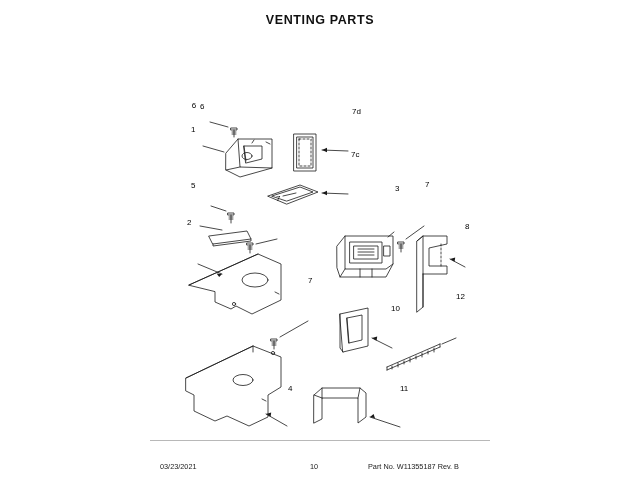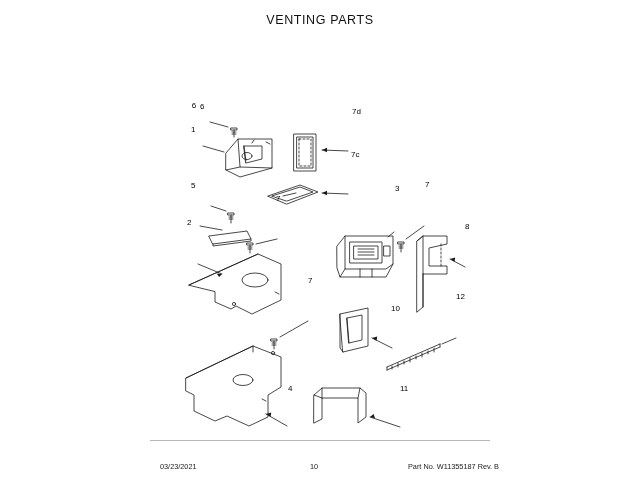--- a/index.html
+++ b/index.html
@@ -20,21 +20,21 @@
     height: 480px;
     background: #ffffff;
   }
   .title {
     position: absolute;
     top: 13px;
     left: 0;
     width: 640px;
     text-align: center;
     font-size: 12.5px;
-    font-weight: normal;
+    font-weight: bold;
     letter-spacing: 0.6px;
     color: #111;
   }
   .diagram {
     position: absolute;
     top: 40px;
     left: 0;
     width: 640px;
     height: 395px;
   }
@@ -61,21 +61,21 @@
     left: 160px;
     top: 0;
   }
   .footer .pageno {
     position: absolute;
     left: 310px;
     top: 0;
   }
   .footer .partno {
     position: absolute;
-    left: 408px;
+    left: 368px;
     top: 0;
   }
   svg { display: block; }
   .lbl {
     font-family: "Liberation Sans", sans-serif;
     font-size: 8px;
     fill: #000;
   }
 </style>
 </head>

